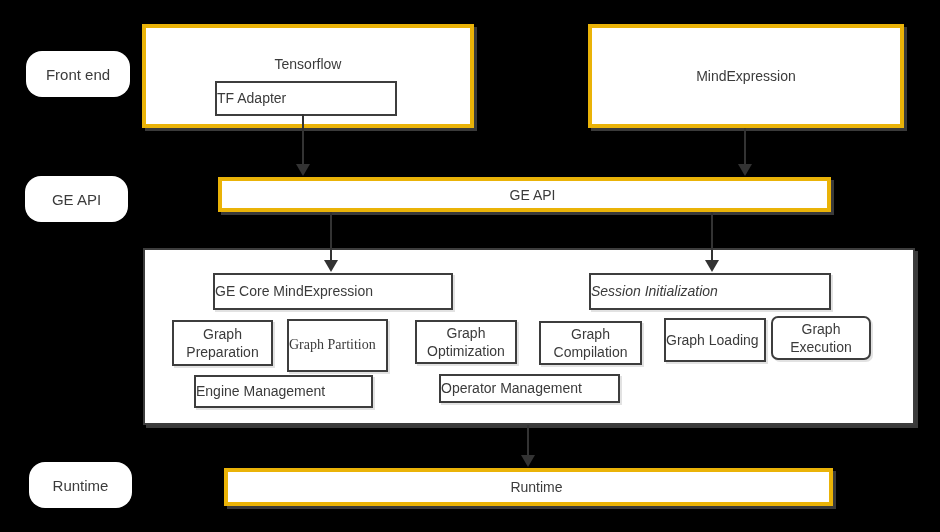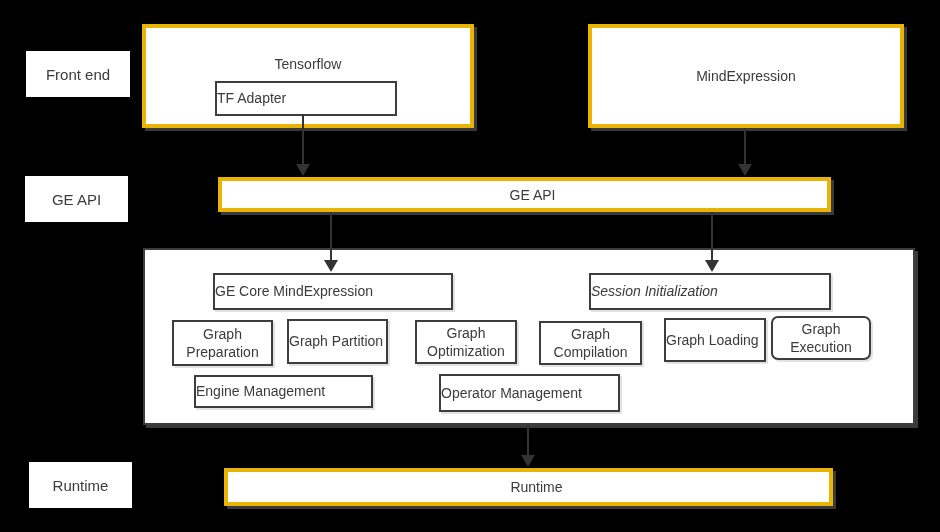--- a/index.html
+++ b/index.html
@@ -20,20 +20,21 @@
   }
   
   .side-label {
     position: absolute;
     background: #ffffff;
     display: flex;
     align-items: center;
     justify-content: center;
     font-size: 15px;
     color: #3b3b3b;
+    border-radius: 16px;
   }
   
   .outer-box {
     position: absolute;
     background: #ffffff;
     border: 4px solid #eab308;
     box-sizing: border-box;
     box-shadow: 3px 3px 0 #3a3a3a;
     padding-left: 16px;
   }
@@ -145,40 +146,40 @@
   <div class="inner-box" style="left:213px; top:273px; width:240px; height:37px;">
     <span>GE Core MindExpression</span>
   </div>
   <div class="inner-box" style="left:589px; top:273px; width:242px; height:37px;font-style:italic;">
     <span>Session Initialization</span>
   </div>
 
   <div class="inner-box" style="left:172px; top:320px; width:101px; height:46px;">
     <span>Graph Preparation</span>
   </div>
-  <div class="inner-box" style="left:287px; top:319px; width:101px; height:45px;">
+  <div class="inner-box" style="left:287px; top:319px; width:101px; height:53px;font-family:Liberation Serif, serif;">
     <span>Graph Partition</span>
   </div>
   <div class="inner-box" style="left:415px; top:320px; width:102px; height:44px;">
     <span>Graph Optimization</span>
   </div>
   <div class="inner-box" style="left:539px; top:321px; width:103px; height:44px;">
     <span>Graph Compilation</span>
   </div>
   <div class="inner-box" style="left:664px; top:318px; width:102px; height:44px;">
     <span>Graph Loading</span>
   </div>
   <div class="inner-box" style="left:771px; top:316px; width:100px; height:44px;border-radius:7px;">
     <span>Graph Execution</span>
   </div>
 
   <div class="inner-box" style="left:194px; top:375px; width:179px; height:33px;">
     <span>Engine Management</span>
   </div>
-  <div class="inner-box" style="left:439px; top:374px; width:181px; height:38px;">
+  <div class="inner-box" style="left:439px; top:374px; width:181px; height:29px;">
     <span>Operator Management</span>
   </div>
 
   <div class="outer-box bar-text" style="left:224px; top:468px; width:609px; height:38px;">
     <span>Runtime</span>
   </div>
 
   <div class="arrow" style="left:296px; top:114px; height:62px;">
     <div class="shaft"></div>
     <div class="head"></div>

